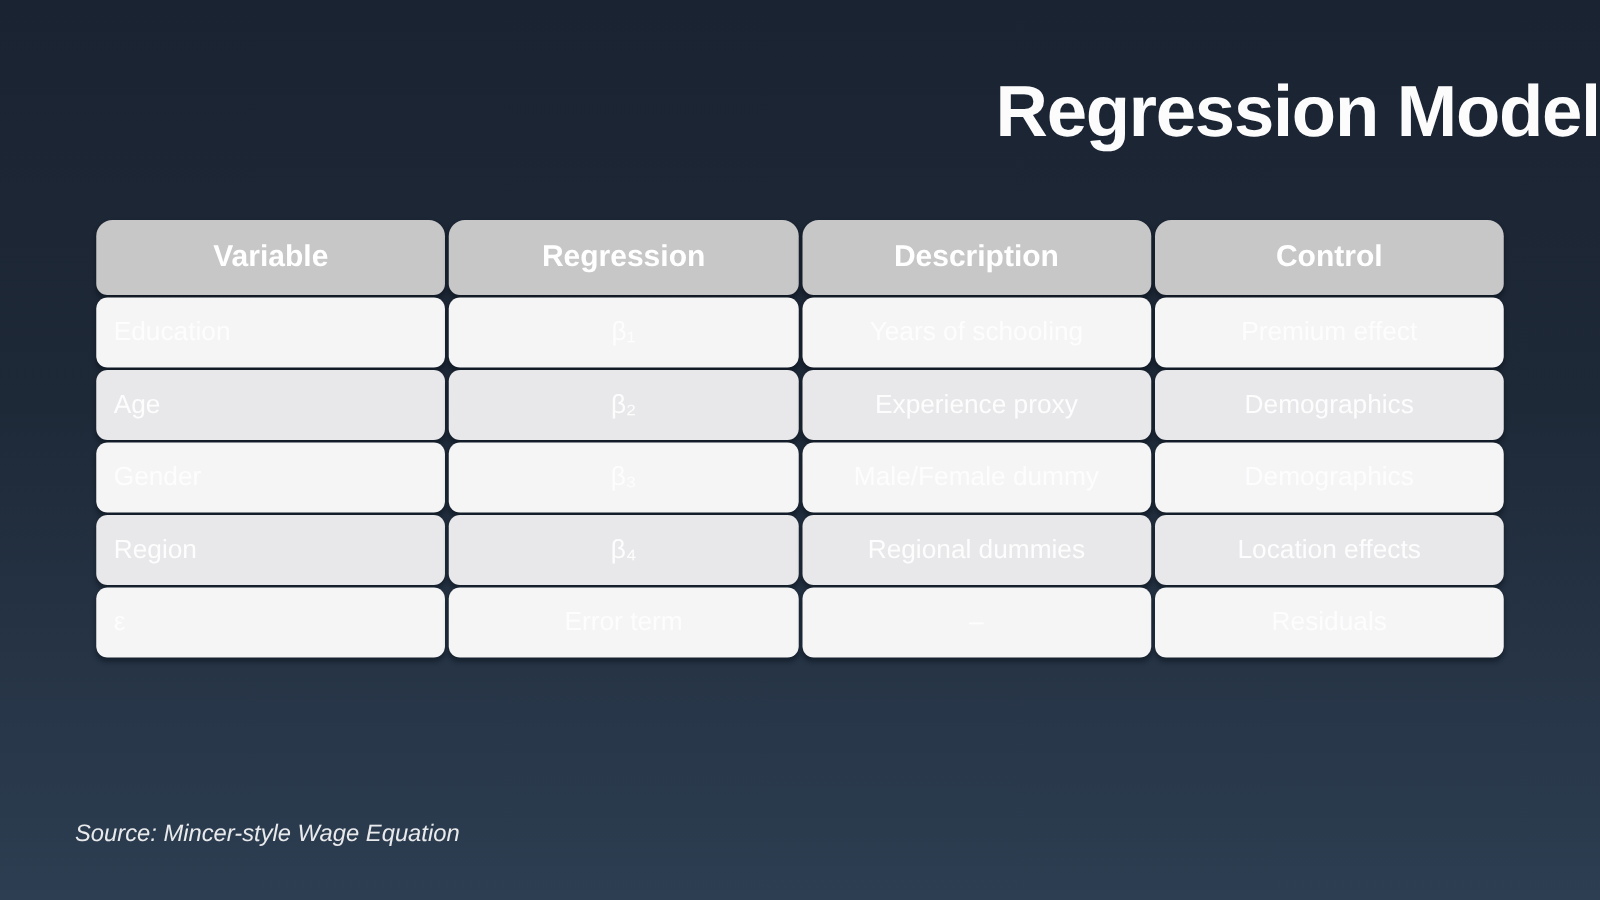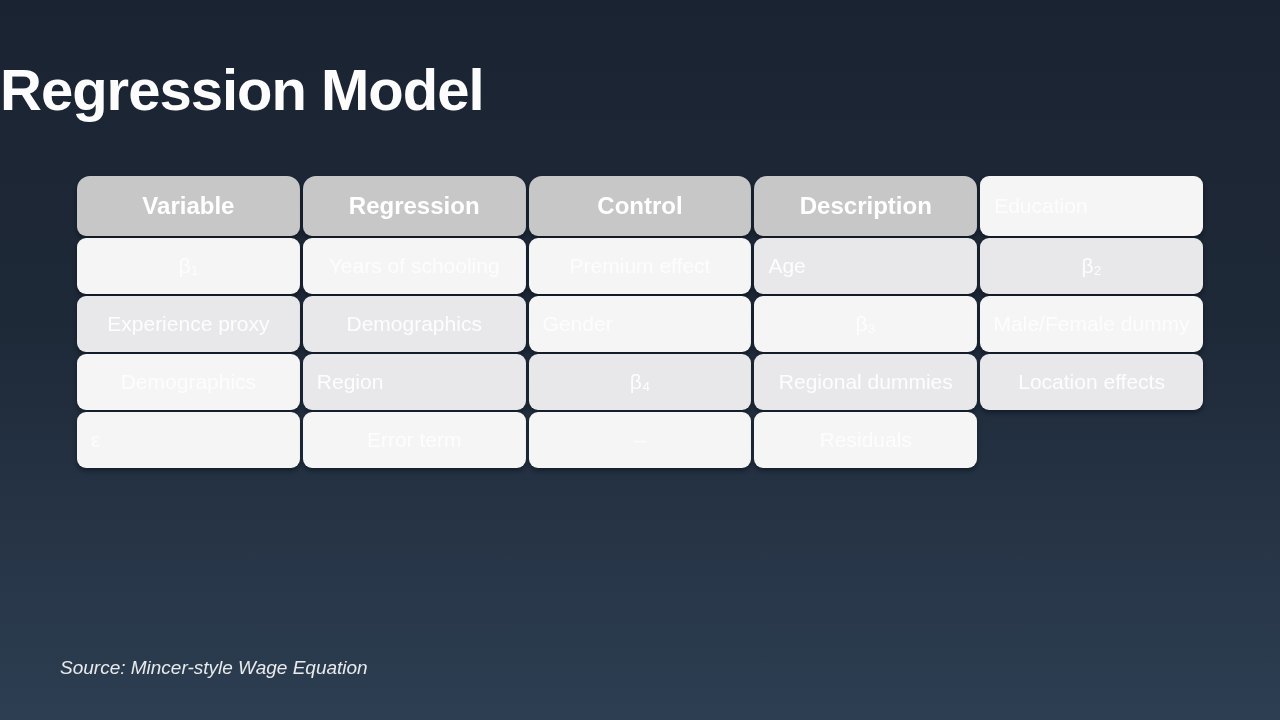--- a/index.html
+++ b/index.html
@@ -14,34 +14,34 @@
       var(--bg_top, #1a2331) 0%,
       var(--bg_mid, #1e2938) 45%,
       var(--bg_bottom, #2d3e52) 100%);
   }
 
   .title {
     position: absolute;
     top: 56px;
     left: 0;
     width: 100%;
-    text-align: left;
+    text-align: right;
     font-size: 58px;
     font-weight: 700;
     letter-spacing: -1px;
     color: var(--title_text, #fcfcfd);
   }
 
   .grid-table {
     position: absolute;
     left: 77px;
     top: 176px;
     width: 1126px;
     display: grid;
-    grid-template-columns: repeat(5, 1fr);
+    grid-template-columns: repeat(4, 1fr);
     grid-template-rows: 60px repeat(5, 56px);
     column-gap: 3px;
     row-gap: 2px;
   }
 
   .hcell {
     background: var(--header_bg, #c7c7c8);
     border-radius: 13px 13px 9px 9px;
     display: flex;
     align-items: center;
@@ -85,22 +85,22 @@
 <body>
 
 <div class="slide">
 
   <h1 class="title">Regression Model</h1>
 
   <div class="grid-table">
 
     <div class="hcell">Variable</div>
     <div class="hcell">Regression</div>
+    <div class="hcell">Description</div>
     <div class="hcell">Control</div>
-    <div class="hcell">Description</div>
 
     <div class="cell first">Education</div>
     <div class="cell">β₁</div>
     <div class="cell">Years of schooling</div>
     <div class="cell">Premium effect</div>
 
     <div class="cell alt first">Age</div>
     <div class="cell alt">β₂</div>
     <div class="cell alt">Experience proxy</div>
     <div class="cell alt">Demographics</div>

